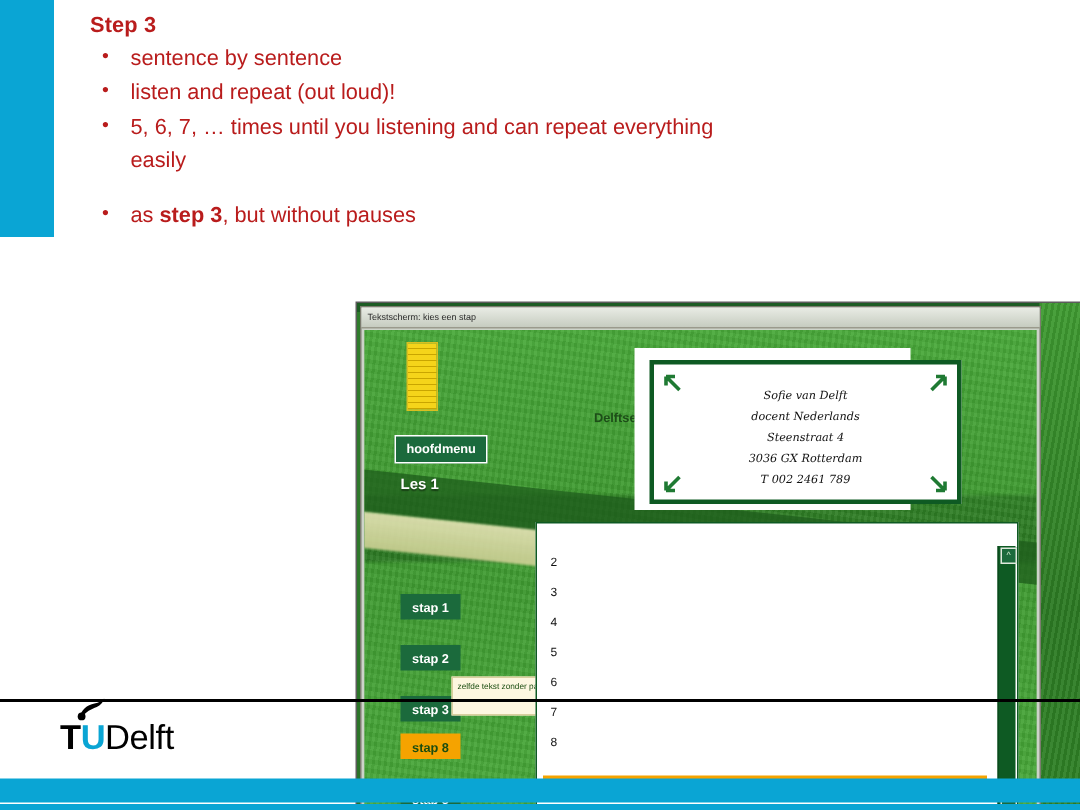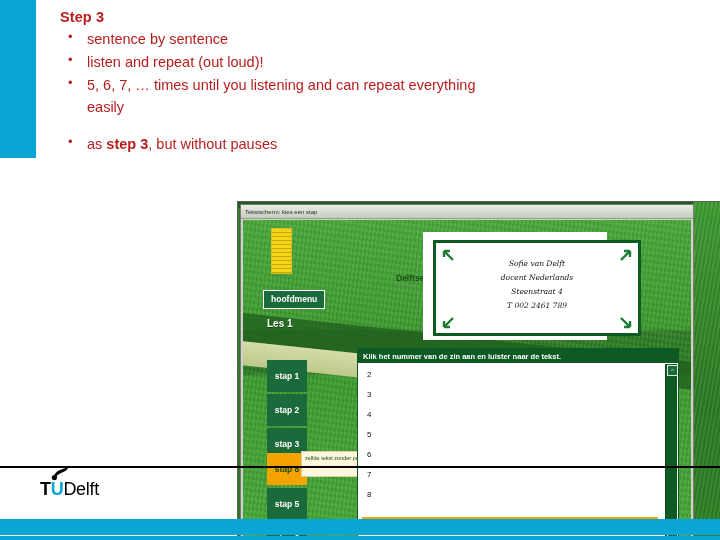--- a/index.html
+++ b/index.html
@@ -38,21 +38,21 @@
     white-space:pre-wrap;
   }
   .bullets li:before{
     content:"•";position:absolute;left:8px;top:-1px;font-size:13px;
   }
   .bullets li b{font-weight:bold;}
   .gap{height:14px;}
 
   
   .logo{position:absolute;left:40px;top:480px;display:flex;align-items:flex-end;}
-  .logo-text{font-size:18px;font-weight:bold;color:#000;letter-spacing:-0.3px;line-height:1;}
+  .logo-text{font-size:23px;font-weight:bold;color:#000;letter-spacing:-0.3px;line-height:1;}
   .logo-text .u{color:#0aa5d4;}
   .logo-text .d{font-weight:normal;}
   .flame{position:absolute;left:10px;top:-15px;width:22px;height:16px;}
 
   
   #app{
     position:absolute;left:238px;top:202px;width:482px;height:338px;
     overflow:hidden;
     background:#2d6a2d;
     box-shadow:0 0 0 1px #5c5c5c;
@@ -127,23 +127,23 @@
     background:#1b6a3c;border:1px solid #fff;
     color:#fff;font-size:8.5px;font-weight:bold;
     padding:3px 7px 4px 7px;
   }
   .les1{
     position:absolute;left:24px;top:98px;color:#fff;font-size:10px;font-weight:bold;
     text-shadow:0 1px 1px rgba(0,0,0,.45);
   }
 
   .stapbtn{
-    position:absolute;left:24px;width:40px;height:32px;
+    position:absolute;left:24px;width:40px;height:17px;
     background:#1b6a3c;color:#fff;font-size:8.5px;font-weight:bold;
-    display:flex;align-items:center;justify-content:center;
+    display:flex;align-items:center;justify-content:center;margin-top:36px;
   }
   .stapbtn.active{background:#f5a300;color:#1b4d10;}
   .tooltip{
     position:absolute;left:58px;top:231px;width:66px;height:20px;
     background:#fdf7e0;border:1px solid #d9cf9e;
     color:#1b4d10;font-size:5.5px;line-height:1.55;padding:2px 3px;
   }
 
   
   .card{
@@ -265,27 +265,27 @@
             <svg class="arrow" style="left:4px;bottom:2px;" viewBox="0 0 16 16">
               <path d="M13 3 L4 12 M4 12 L10 12 M4 12 L4 6" stroke="#1f7a33" stroke-width="2.4" fill="none"></path>
             </svg>
             <svg class="arrow" style="right:4px;bottom:2px;" viewBox="0 0 16 16">
               <path d="M3 3 L12 12 M12 12 L6 12 M12 12 L12 6" stroke="#1f7a33" stroke-width="2.4" fill="none"></path>
             </svg>
             <div class="card-lines">
               <div>Sofie van Delft</div>
               <div>docent Nederlands</div>
               <div>Steenstraat 4</div>
+              <div>3036 GX Rotterdam</div>
               <div>T 002 2461 789</div>
             </div>
           </div>
         </div>
 
         <div class="qpanel">
-          <div class="qhead">Klik het nummer van de zin aan en luister naar de tekst.</div>
           <div class="qlist">
             <div>2</div>
             <div>3</div>
             <div>4</div>
             <div>5</div>
             <div>6</div>
             <div>7</div>
             <div>8</div>
           </div>
           <div class="qbar"></div>

